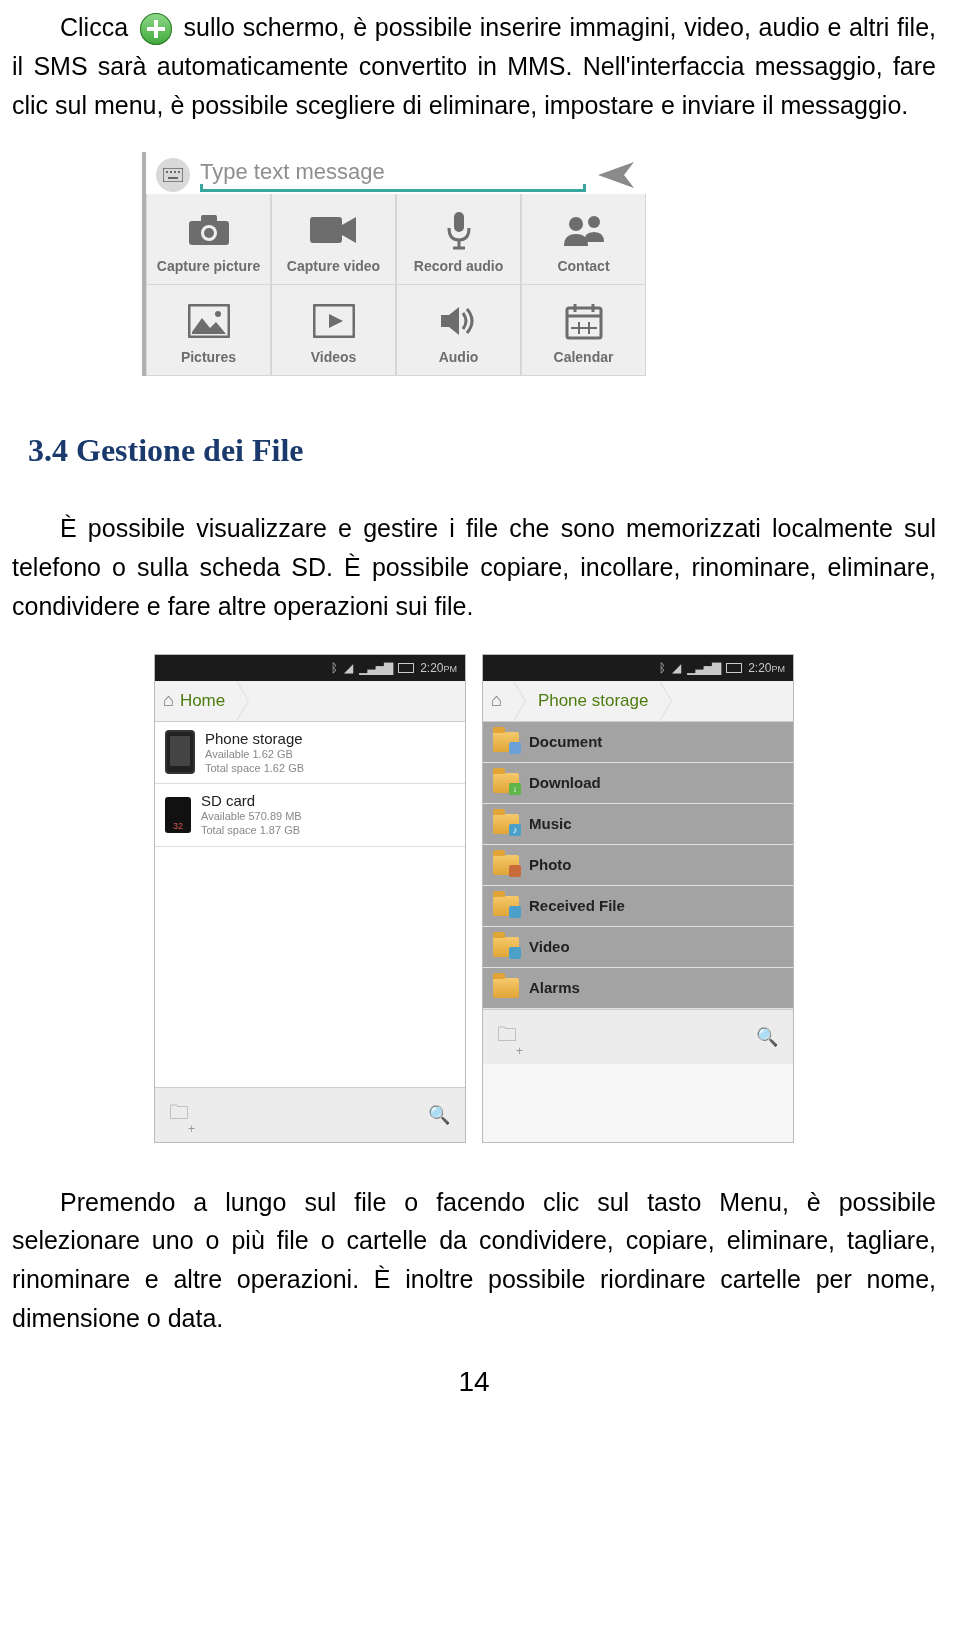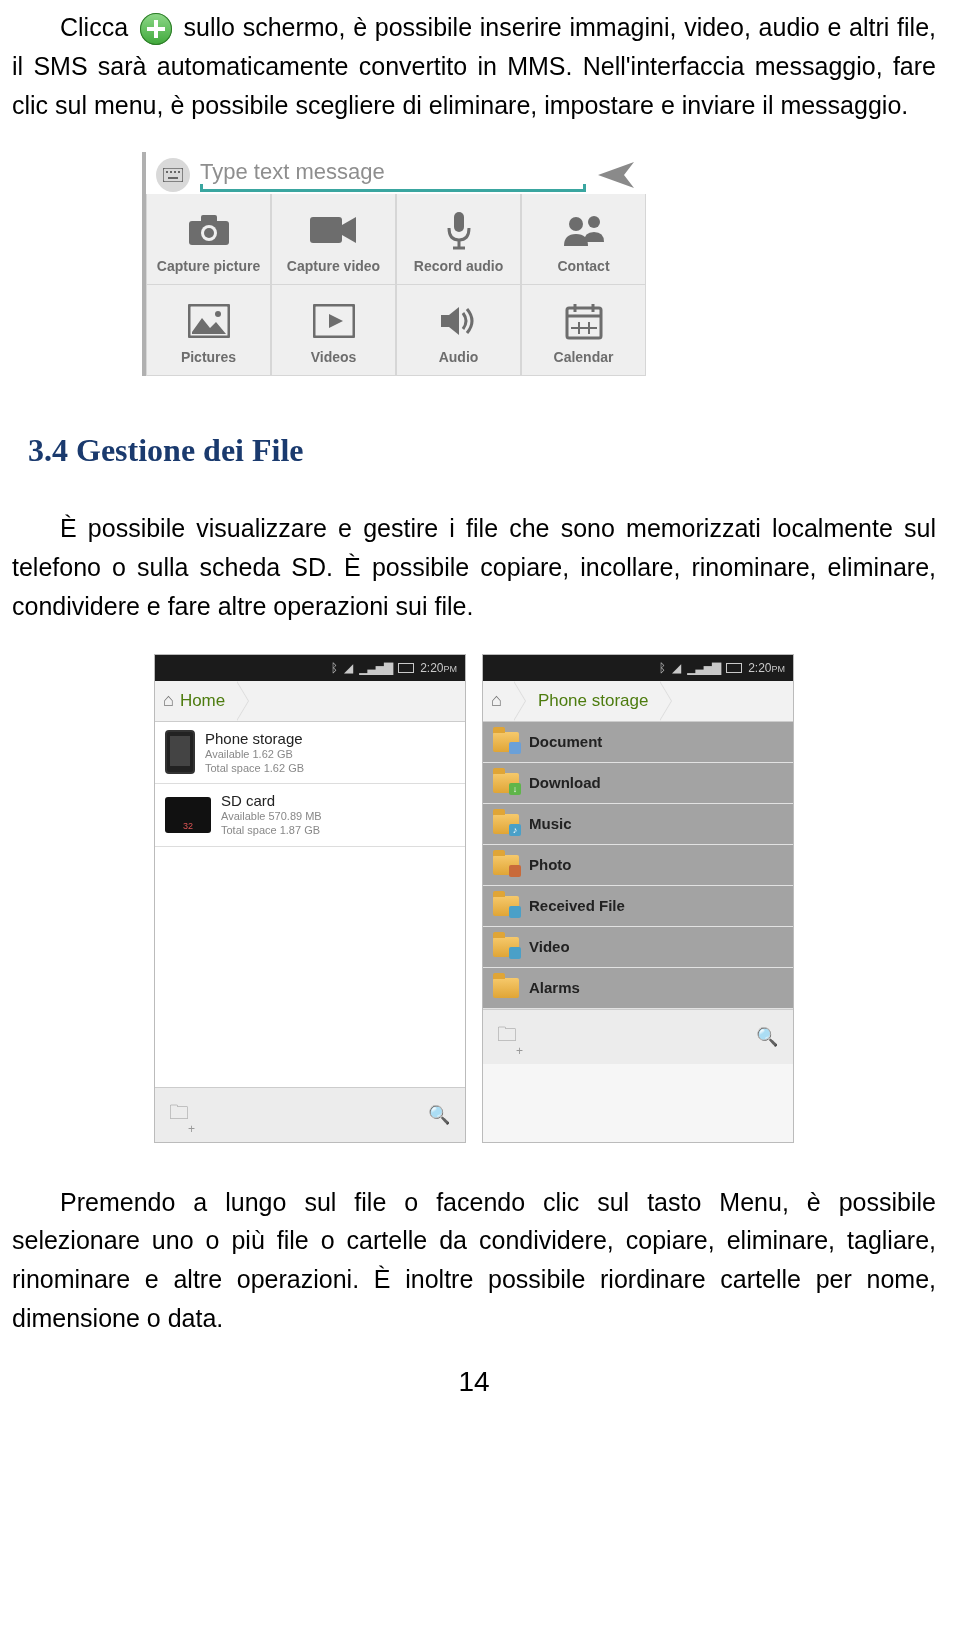--- a/index.html
+++ b/index.html
@@ -167,21 +167,21 @@
     padding:8px 10px;
     border-bottom:1px solid #ddd;
     background:#fff;
   }
   .phone-ic {
     width:26px;height:40px;border:2px solid #333;border-radius:4px;background:#222;
     position:relative;
   }
   .phone-ic::after{content:"";position:absolute;left:3px;right:3px;top:4px;bottom:6px;background:#444;}
   .sd-ic {
-    width:46px;height:34px;background:#111;border-radius:3px 3px 3px 3px;
+    width:26px;height:34px;background:#111;border-radius:3px 3px 3px 3px;
     position:relative; color:#d55; font-size:9px; display:flex;align-items:flex-end;justify-content:center;padding-bottom:2px;
   }
   .storage-text .t1{ font-size:15px;color:#222; }
   .storage-text .t2{ font-size:11px;color:#888; line-height:1.3;}
 
   .folder-row {
     display:flex; align-items:center; gap:10px;
     padding:10px 10px;
     border-bottom:1px solid #e2e2e2;
     background:#a3a3a3;

